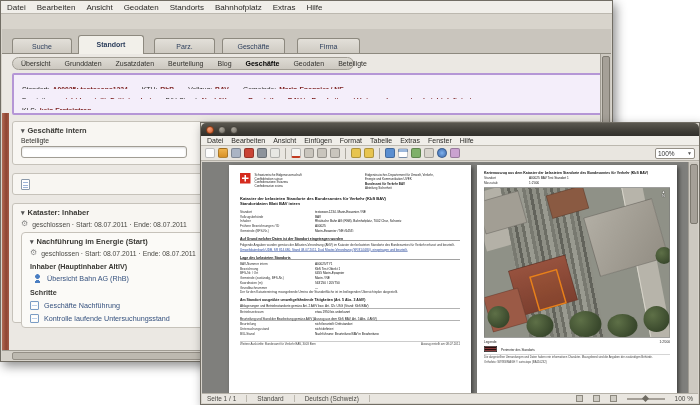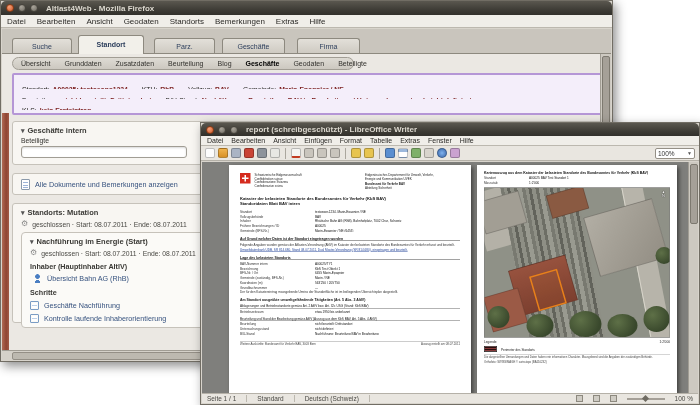--- a/index.html
+++ b/index.html
@@ -143,33 +143,27 @@
   .swrow span{font-size:6.3px;color:#222;}
   .fnote{font-size:5.6px;line-height:7px;color:#444;margin-top:4px;border-top:1px solid #aaa;padding-top:2px;}
   .fnote.nob{border-top:none;margin-top:2px;padding-top:0;}
 </style>
 </head>
 <body>
 
 <div id="screen">
 
   <div class="win" id="ffwin">
-    <div class="tbar">
-      <span class="wbtn close"></span>
-      <span class="wbtn"></span>
-      <span class="wbtn"></span>
-      <span class="ttxt">Altlast4Web - Mozilla Firefox</span>
-    </div>
     <div class="mbar">
       <span>Datei</span>
       <span>Bearbeiten</span>
       <span>Ansicht</span>
       <span>Geodaten</span>
       <span>Standorts</span>
-      <span>Bemerkungen</span>
+      <span>Bahnhofplatz</span>
       <span>Extras</span>
       <span>Hilfe</span>
     </div>
     <div class="ffbody">
       <div class="leftstrip"></div>
 
       <div class="tabstrip">
         <div class="tab" style="left:10px;width:60px;">Suche</div>
         <div class="tab active" style="left:76px;width:66px;">Standort</div>
         <div class="tab" style="left:152px;width:61px;">Parz.</div>
@@ -218,28 +212,27 @@
           <div class="fgroup">
             <label>Aufgabentitel</label>
             <input type="text" value="" style="">
           </div>
         </div>
       </div>
 
       <div class="box" style="top:144px;height:22px;display:flex;align-items:center;">
         <div class="linkrow">
           <span class="docicon"></span>
-          <span class="alink">Alle Dokumente und Bemerkungen anzeigen</span>
         </div>
       </div>
 
       <div class="box" style="top:174px;height:120px;">
         <div class="bhead">
           <span class="disc">▾</span>
-          <span>Standorts: Mutation</span>
+          <span>Kataster: Inhaber</span>
         </div>
         <div class="statusrow">
           <span class="gear">⚙</span>
           <span class="stattxt">geschlossen · Start: 08.07.2011 · Ende: 08.07.2011</span>
         </div>
         <div class="innerbox">
           <div class="bhead">
             <span class="disc">▾</span>
             <span>Nachführung im Energie (Start)</span>
           </div>
@@ -253,41 +246,40 @@
             <span class="alink">Übersicht Bahn AG (RhB)</span>
           </div>
           <div class="subhead">Schritte</div>
           <div class="steprow">
             <span class="stepicon"></span>
             <span class="alink">Geschäfte Nachführung</span>
             <span class="gcheck">✓</span>
           </div>
           <div class="steprow">
             <span class="stepicon"></span>
-            <span class="alink">Kontrolle laufende Inhaberorientierung</span>
+            <span class="alink">Kontrolle laufende Untersuchungsstand</span>
             <span class="gcheck">✓</span>
           </div>
         </div>
       </div>
 
       <div class="hscroll">
           <div class="hthumb"></div>
         </div>
       <div class="vscroll">
           <div class="vthumb"></div>
         </div>
     </div>
   </div>
 
   <div class="win" id="lowin">
     <div class="tbar">
       <span class="wbtn close"></span>
       <span class="wbtn"></span>
       <span class="wbtn"></span>
-      <span class="ttxt">report (schreibgeschützt) - LibreOffice Writer</span>
     </div>
     <div class="mbar">
       <span>Datei</span>
       <span>Bearbeiten</span>
       <span>Ansicht</span>
       <span>Einfügen</span>
       <span>Format</span>
       <span>Tabelle</span>
       <span>Extras</span>
       <span>Fenster</span>

